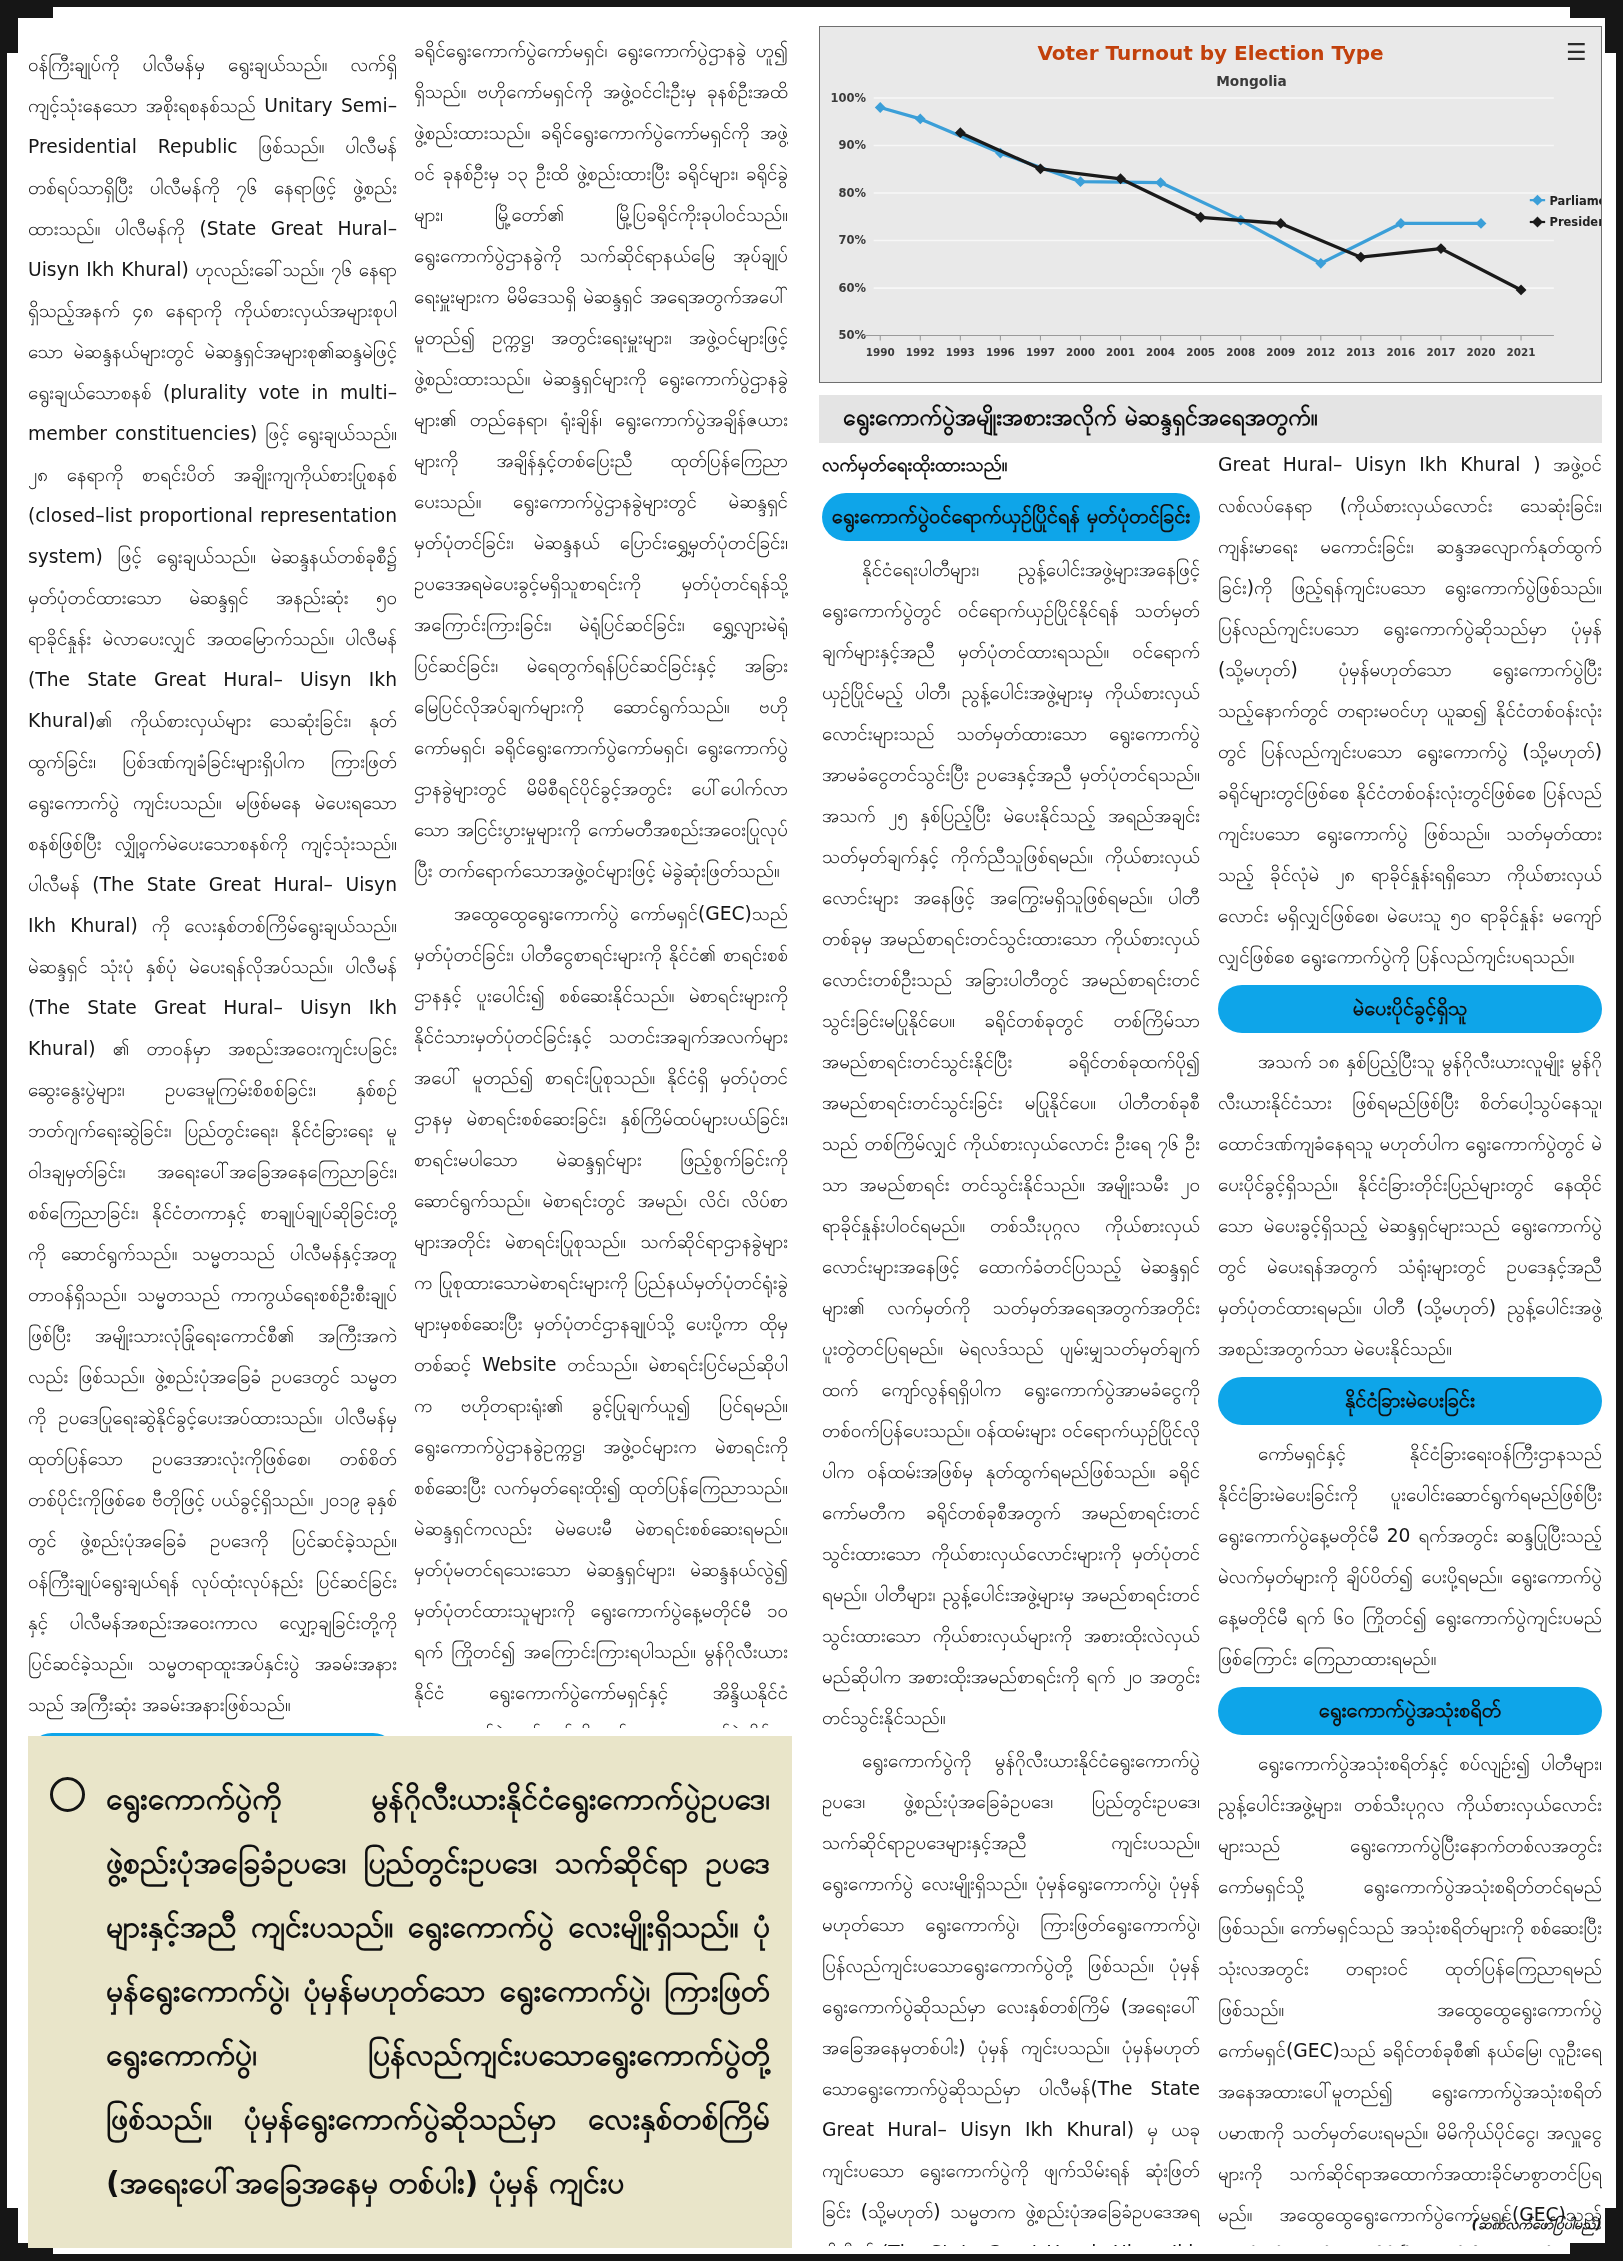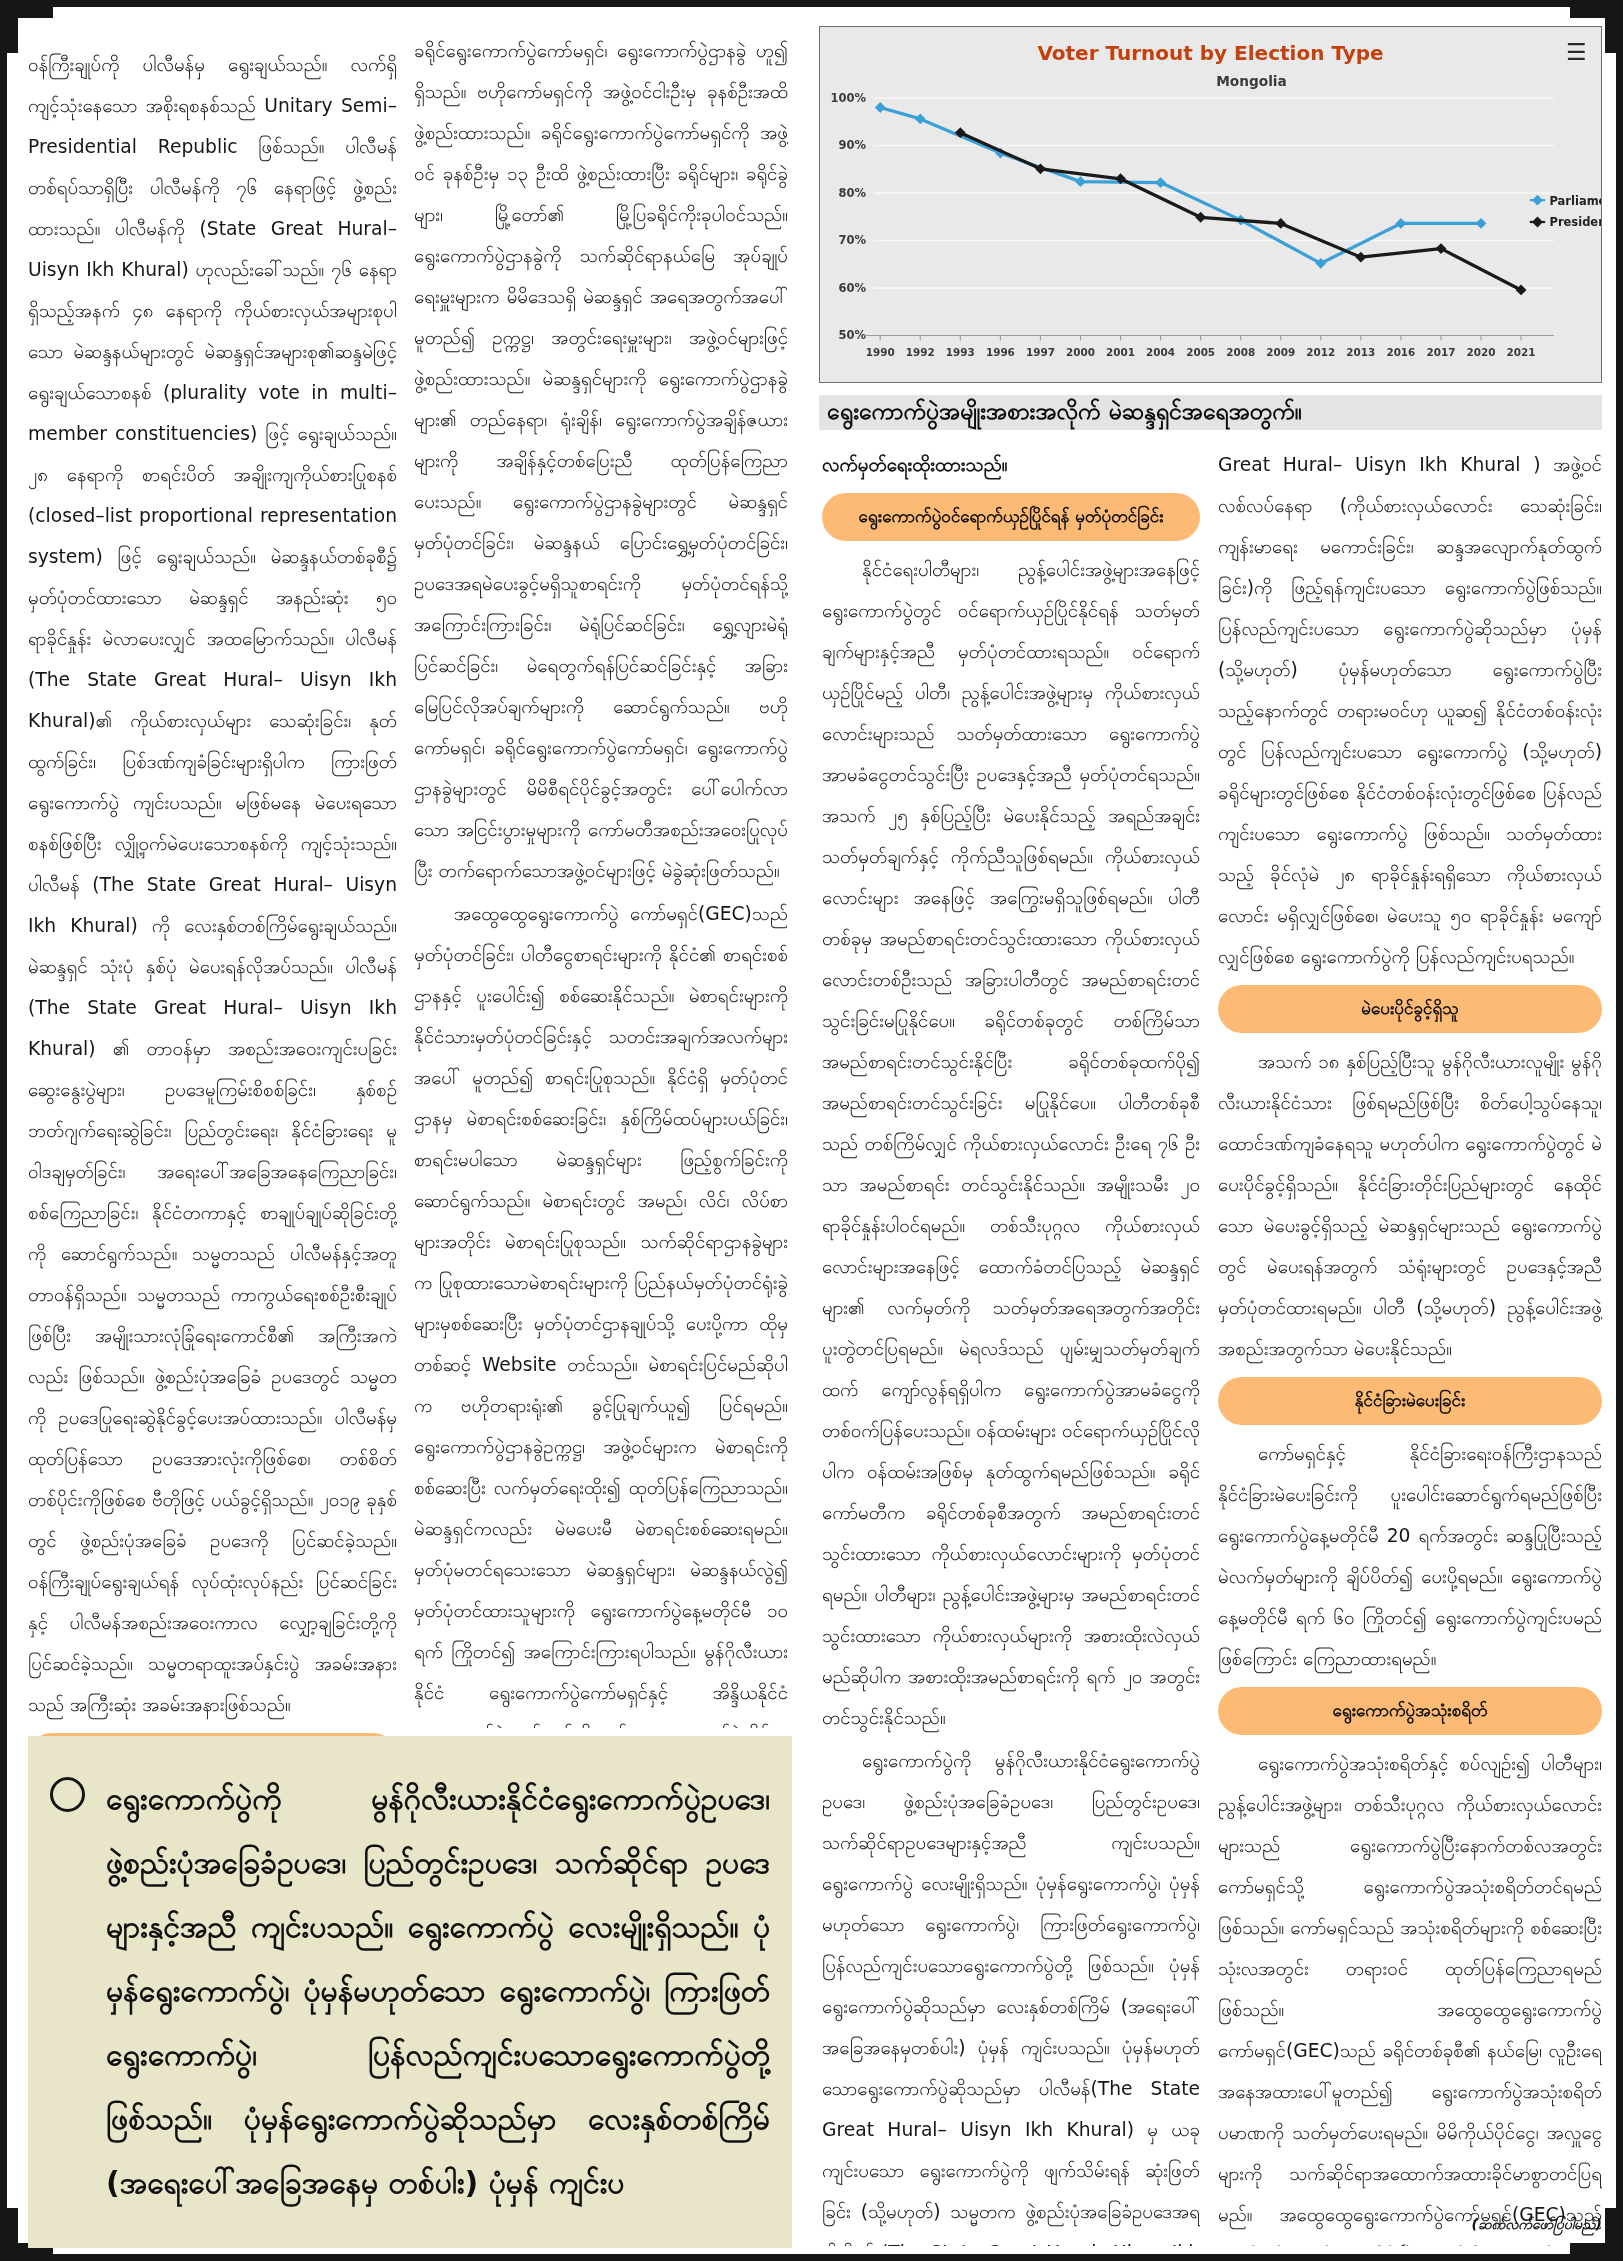--- a/index.html
+++ b/index.html
@@ -13,43 +13,43 @@
   .corner.tl { top:-1.1px; left:-1.1px; border-top:12px solid #161616; border-left:12px solid #161616; }
   .corner.tr { top:-1.1px; right:-1.1px; border-top:12px solid #161616; border-right:12px solid #161616; }
   .corner.bl { bottom:-1.1px; left:-1.1px; border-bottom:12px solid #161616; border-left:12px solid #161616; }
   .corner.br { bottom:-1.1px; right:-1.1px; border-bottom:12px solid #161616; border-right:12px solid #161616; }
 
   .col { position:absolute; overflow:hidden; text-align:justify; color:#161616;
          font-size:18.7px; line-height:41px; }
   .col p { margin-bottom:2.2px; }
   .col p.indent { text-indent:40px; }
   .sec-head {
-    display:block; background:#fdba74; color:#111; font-weight:bold; text-align:center;
-    font-size:17px; line-height:31px; padding:8.8px 5.5px; margin:7.7px 0 7.7px 0;border-radius:32px;
+    display:block; background:#0ea5e9; color:#111; font-weight:bold; text-align:center;
+    font-size:20px; line-height:31px; padding:8.8px 5.5px; margin:7.7px 0 7.7px 0;border-radius:32px;
   }
   #col1 { left:21px;  top:37px;  width:369px; height:1698px; }
   #col2 { left:407px; top:23px;  width:374px; height:1698px; }
   #col3 { left:815px; top:437px; width:378px; height:1802px; }
   #col4 { left:1211px; top:437px; width:384px; height:1802px; }
 
   .chart-panel {
     position:absolute; left:812px; top:19px; width:783px; height:357px;
     background:#e9e9e9; border:1.1px solid #6f6f6f;
   }
   .chart-title { position:absolute; top:14.3px; left:0; width:100%; text-align:center;
     font-weight:bold; font-size:20px; color:#c2410c; }
   .chart-subtitle { position:absolute; top:46px; left:0; width:100%; text-align:center;
     font-size:13.7px; font-weight:bold; color:#3a3a3a;margin-left:41px; }
   .chart-menu { position:absolute; top:12px; right:14.3px; font-size:23px; color:#2b2b2b; cursor:pointer; }
   .chart-svg { position:absolute; left:0; top:0; width:100%; height:100%; }
 
   .caption-bar {
-    position:absolute; left:812px; top:388px; width:783px; height:35px;
+    position:absolute; left:812px; top:388px; width:783px; height:48px;
     background:#e4e4e4; display:flex; align-items:center;
-    font-weight:bold; font-size:23px; color:#0c0c0c; padding-left:8px;
+    font-weight:bold; font-size:23px; color:#0c0c0c; padding-left:24px;
   }
 
   .callout {
     position:absolute; left:21px; top:1729px; width:764px; height:512px;
     background:#e9e5c9; padding:31px 22px 16.5px 18.7px; display:flex; align-items:flex-start;
   }
   .callout-bullet { flex:0 0 auto; width:35px; height:35px; border:3.8px solid #141414;
     border-radius:50%; margin:10px 21px 0 3.3px; }
   .callout-text { flex:1 1 auto; font-size:30px; line-height:64px; font-weight:bold;
     color:#101010; text-align:justify; }

